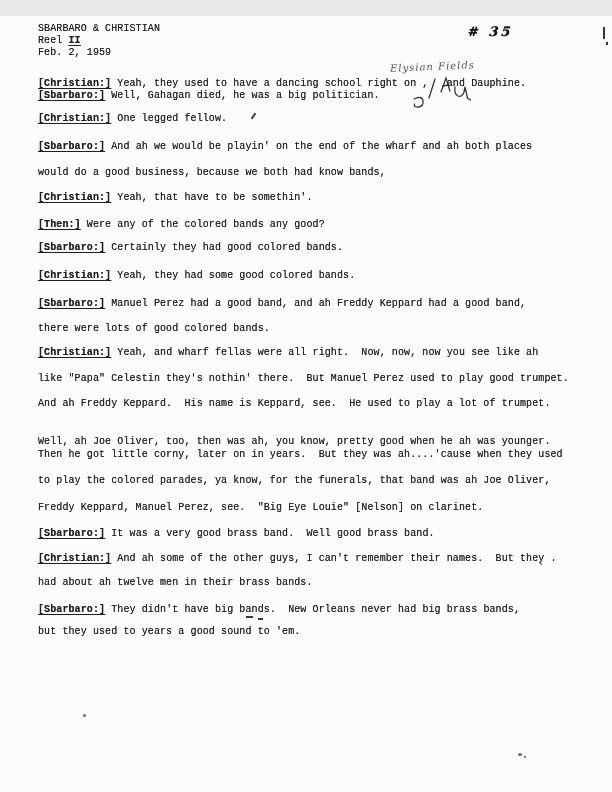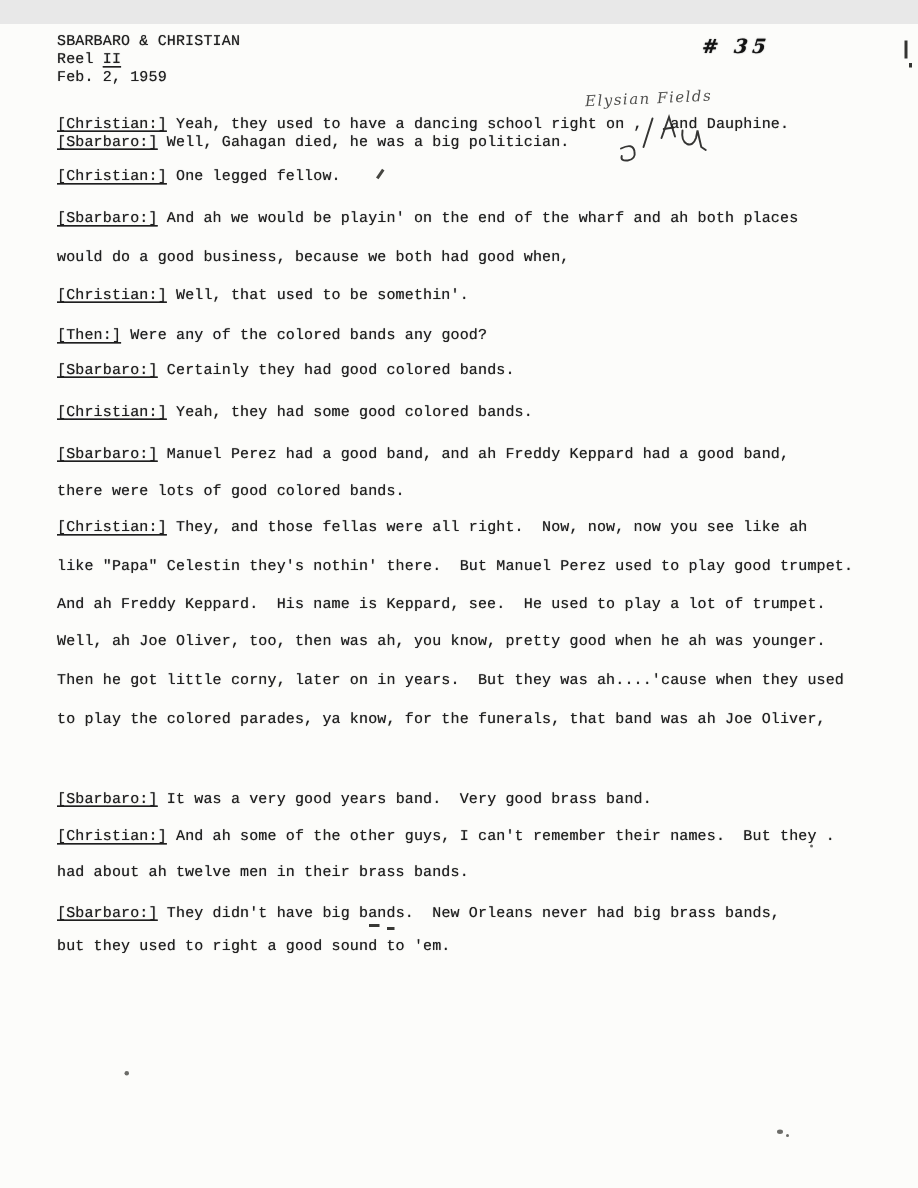--- a/index.html
+++ b/index.html
@@ -20,20 +20,21 @@
     white-space:pre;
     font-size:10px;line-height:12px;
     color:#262626;
     letter-spacing:0.1px;
     text-shadow:0 0 0.6px rgba(35,35,35,0.65);
   }
   .speaker{
     text-decoration:underline;
     text-decoration-thickness:1px;
     text-underline-offset:2px;
+    font-weight:bold;
   }
   .pagenum{
     position:absolute;left:468px;top:8px;
     font-family:"DejaVu Serif", serif;
     font-weight:bold;font-style:italic;
     font-size:13px;letter-spacing:3px;
     color:#1b1b1b;
     transform:skewX(-6deg);
     text-shadow:0 0 0.8px rgba(0,0,0,0.7);
   }
@@ -73,38 +74,39 @@
         <path d="M 37.5 14 L 44 13"></path>
         <path d="M 50 15 q -1 7 3 9 q 4 1.5 6 -4 l 1 -5 l 2.5 11 l 3 2"></path>
         <path d="M 9 27 q 8 -4 9 2 q 1 5 -4.5 6 q -5 0.5 -4 -3"></path>
       </g>
     </svg>
 
     <div class="tline" style="top:62px"><span class="speaker">[Christian:]</span><span> Yeah, they used to have a dancing school right on ,   and Dauphine.</span></div>
     <div class="tline" style="top:74px"><span class="speaker">[Sbarbaro:]</span><span> Well, Gahagan died, he was a big politician.</span></div>
     <div class="tline" style="top:97px"><span class="speaker">[Christian:]</span><span> One legged fellow.</span></div>
     <div class="tline" style="top:125px"><span class="speaker">[Sbarbaro:]</span><span> And ah we would be playin' on the end of the wharf and ah both places</span></div>
-    <div class="tline" style="top:151px"><span class="speaker"></span><span>would do a good business, because we both had good when,</span></div>
-    <div class="tline" style="top:176px"><span class="speaker">[Christian:]</span><span> Well, that used to be somethin'.</span></div>
+    <div class="tline" style="top:151px"><span class="speaker"></span><span>would do a good business, because we both had know bands,</span></div>
+    <div class="tline" style="top:176px"><span class="speaker">[Christian:]</span><span> Yeah, that have to be somethin'.</span></div>
     <div class="tline" style="top:203px"><span class="speaker">[Then:]</span><span> Were any of the colored bands any good?</span></div>
     <div class="tline" style="top:226px"><span class="speaker">[Sbarbaro:]</span><span> Certainly they had good colored bands.</span></div>
     <div class="tline" style="top:254px"><span class="speaker">[Christian:]</span><span> Yeah, they had some good colored bands.</span></div>
     <div class="tline" style="top:282px"><span class="speaker">[Sbarbaro:]</span><span> Manuel Perez had a good band, and ah Freddy Keppard had a good band,</span></div>
     <div class="tline" style="top:307px"><span class="speaker"></span><span>there were lots of good colored bands.</span></div>
-    <div class="tline" style="top:331px"><span class="speaker">[Christian:]</span><span> They, and those fellas were all right.  Now, now, now you see like ah</span></div>
+    <div class="tline" style="top:331px"><span class="speaker">[Christian:]</span><span> Yeah, and wharf fellas were all right.  Now, now, now you see like ah</span></div>
     <div class="tline" style="top:357px"><span class="speaker"></span><span>like "Papa" Celestin they's nothin' there.  But Manuel Perez used to play good trumpet.</span></div>
     <div class="tline" style="top:382px"><span class="speaker"></span><span>And ah Freddy Keppard.  His name is Keppard, see.  He used to play a lot of trumpet.</span></div>
-    <div class="tline" style="top:407px"><span class="speaker"></span><span>Well, ah Joe Oliver, too, then was ah, you know, pretty good when he ah was younger.</span></div>
+    <div class="tline" style="top:420px"><span class="speaker"></span><span>Well, ah Joe Oliver, too, then was ah, you know, pretty good when he ah was younger.</span></div>
     <div class="tline" style="top:433px"><span class="speaker"></span><span>Then he got little corny, later on in years.  But they was ah....'cause when they used</span></div>
     <div class="tline" style="top:459px"><span class="speaker"></span><span>to play the colored parades, ya know, for the funerals, that band was ah Joe Oliver,</span></div>
-    <div class="tline" style="top:512px"><span class="speaker">[Sbarbaro:]</span><span> It was a very good years band.  Very good brass band.</span></div>
+    <div class="tline" style="top:486px"><span class="speaker"></span><span>Freddy Keppard, Manuel Perez, see.  "Big Eye Louie" [Nelson] on clarinet.</span></div>
+    <div class="tline" style="top:512px"><span class="speaker">[Sbarbaro:]</span><span> It was a very good brass band.  Well good brass band.</span></div>
     <div class="tline" style="top:537px"><span class="speaker">[Christian:]</span><span> And ah some of the other guys, I can't remember their names.  But they .</span></div>
     <div class="tline" style="top:561px"><span class="speaker"></span><span>had about ah twelve men in their brass bands.</span></div>
     <div class="tline" style="top:588px"><span class="speaker">[Sbarbaro:]</span><span> They didn't have big bands.  New Orleans never had big brass bands,</span></div>
-    <div class="tline" style="top:610px"><span class="speaker"></span><span>but they used to right a good sound to 'em.</span></div>
+    <div class="tline" style="top:610px"><span class="speaker"></span><span>but they used to years a good sound to 'em.</span></div>
 
     <div class="edgemark" style="left:603px;top:11px;width:2px;height:12px"></div>
     <div class="edgemark" style="left:606px;top:26px;width:2px;height:3px"></div>
     <div class="tickmark" style="left:250px;top:99px"></div>
     <div class="dashmark" style="left:246px;top:600px;width:7px"></div>
     <div class="dashmark" style="left:258px;top:602px;width:5px"></div>
     <div class="speck" style="left:83px;top:698px;width:3px;height:3px"></div>
     <div class="speck" style="left:518px;top:737px;width:4px;height:3px"></div>
     <div class="speck" style="left:524px;top:740px;width:2px;height:2px"></div>
     <div class="speck" style="left:540px;top:547px;width:2px;height:2px"></div>

